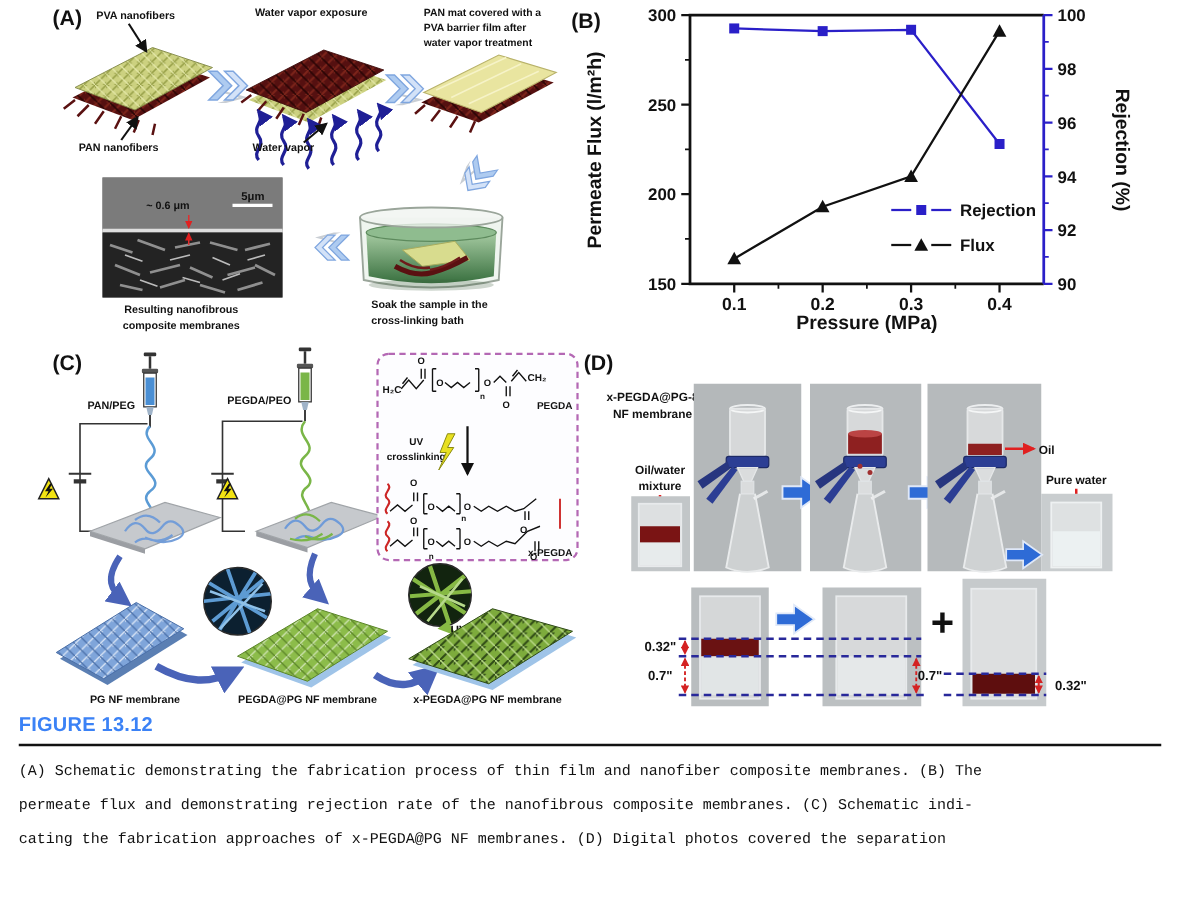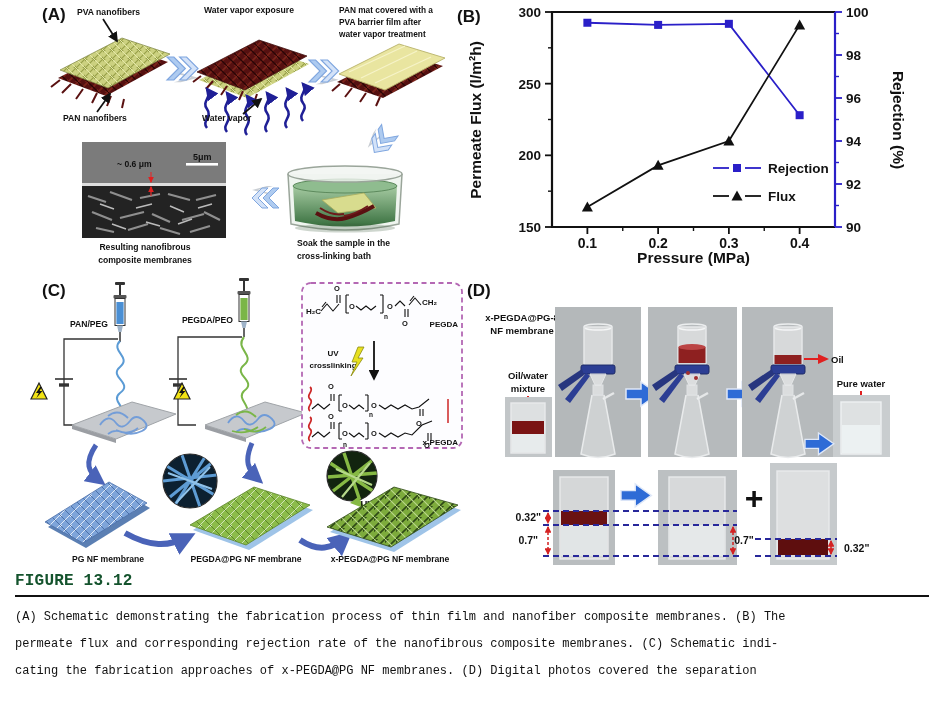--- a/index.html
+++ b/index.html
@@ -1,22 +1,22 @@
 <!DOCTYPE html>
 <html><head>
 <meta charset="utf-8">
 <style>
   html,body{margin:0;padding:0;background:#ffffff}
   .page{position:relative;width:943px;height:719px;background:#fff;overflow:hidden;
         font-family:"Liberation Sans",sans-serif}
   .page svg{position:absolute}
   .page svg text{font-family:"Liberation Sans",sans-serif;font-weight:bold;fill:#111}
   .caption{position:absolute;left:15px;top:572px;width:914px}
-  .cap-head{font-family:Liberation Mono, monospace;font-weight:bold;font-size:16px;
-            letter-spacing:.2px;color:#14532d}
+  .cap-head{font-family:Liberation Sans, sans-serif;font-weight:bold;font-size:16px;
+            letter-spacing:.2px;color:#3b82f6}
   .cap-rule{border-top:2.6px solid #111;margin-top:5px}
   .cap-body{font-family:Liberation Mono, monospace;font-size:12px;line-height:27px;
             color:#111;margin-top:7px}
 </style>
 </head>
 <body>
 
 <div class="page">
 
 <svg id="panelA" style="left:0;top:0" width="456" height="274" viewBox="0 0 456 274">
@@ -494,18 +494,18 @@
   <text x="78" y="269" font-size="10.5" text-anchor="end">0.7"</text>
   <text x="284" y="269" font-size="10.5" text-anchor="middle">0.7"</text>
   <text x="384" y="277" font-size="10.5">0.32"</text>
 </svg>
 
 <div class="caption">
   <div class="cap-head">FIGURE 13.12</div>
   <div class="cap-rule"></div>
   <div class="cap-body">
     <div>(A) Schematic demonstrating the fabrication process of thin film and nanofiber composite membranes. (B) The</div>
-    <div>permeate flux and corresponding rejection rate of the nanofibrous composite membranes. (C) Schematic indi-</div>
+    <div>permeate flux and demonstrating rejection rate of the nanofibrous composite membranes. (C) Schematic indi-</div>
     <div>cating the fabrication approaches of x-PEGDA@PG NF membranes. (D) Digital photos covered the separation</div>
   </div>
 </div>
 
 </div>
 
 </body></html>

